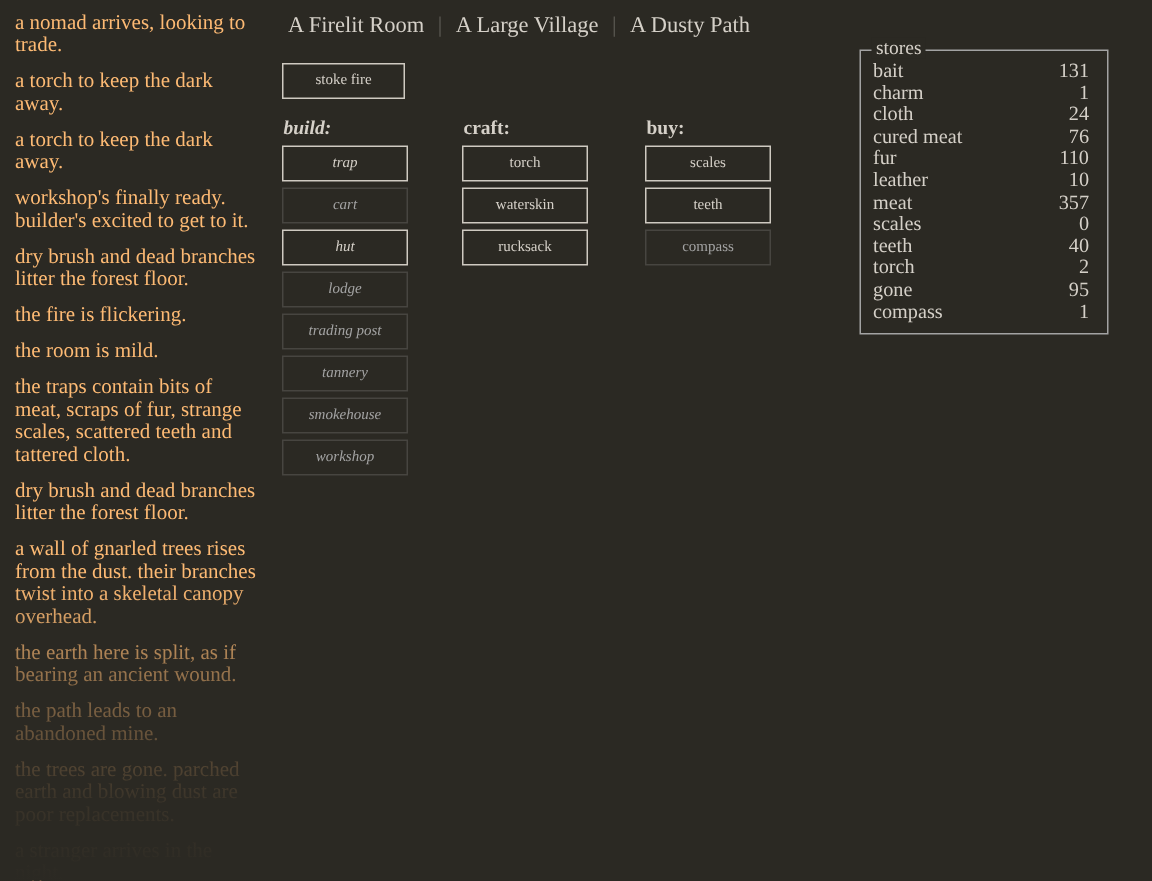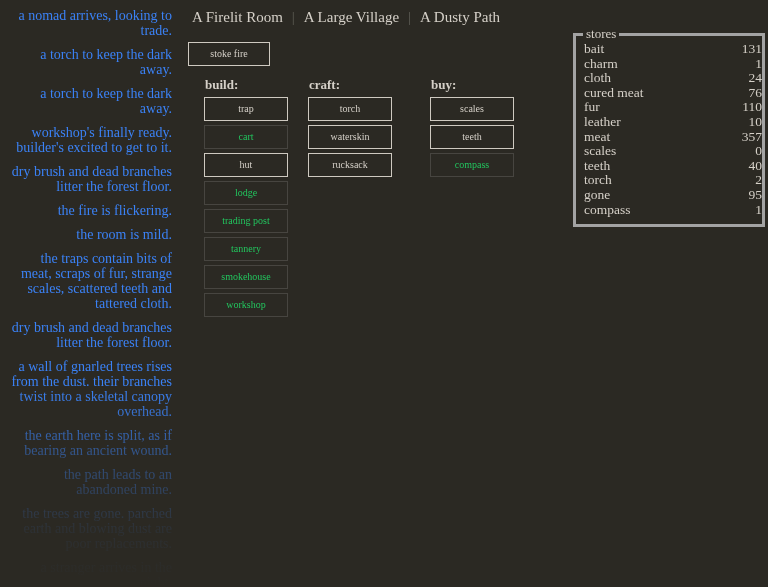--- a/index.html
+++ b/index.html
@@ -25,23 +25,22 @@
     width: 182px;
     height: 587px;
     overflow: hidden;
     padding: 8px 10px 0 10px;
     box-sizing: border-box;
   }
   .notify-row {
     font-size: 14px;
     line-height: 15px;
     margin: 0 0 9px 0;
-    color: #3b82f6;
+    color: #fdba74;
     word-wrap: break-word;
-    text-align: right;
   }
   #notify-fade {
     position: absolute;
     left: 0;
     bottom: 0;
     width: 182px;
     height: 200px;
     background: linear-gradient(to bottom, rgba(43,41,35,0) 0%, rgba(43,41,35,0.55) 35%, rgba(43,41,35,0.92) 72%, rgba(43,41,35,1) 100%);
     pointer-events: none;
   }
@@ -105,42 +104,42 @@
     background: transparent;
     text-align: center;
     font-family: "Liberation Serif", "DejaVu Serif", serif;
     font-size: 10px;
     margin: 0 0 4px 0;
     cursor: pointer;
     user-select: none;
   }
   .btn.disabled {
     border-color: #474540;
-    color: #22c55e;
+    color: #a3a3a3;
     cursor: default;
   }
   #btn-stoke-fire {
     position: absolute;
     left: 0;
     top: 0;
     width: 82px;
   }
-  #build-section { position: absolute; left: 16px; top: 36px; }
+  #build-section { position: absolute; left: 0; top: 36px; font-style: italic; }
   #craft-section { position: absolute; left: 0; top: 36px; }
   #buy-section   { position: absolute; left: 0; top: 36px; }
 
   
   #stores {
     position: absolute;
     left: 573px;
     top: 33px;
-    width: 192px;
+    width: 166px;
     box-sizing: border-box;
-    border: 3px solid #a3a3a3;
-    padding: 6px 0 7px 8px;
+    border: 1px solid #a3a3a3;
+    padding: 6px 12px 7px 8px;
   }
   #stores-legend {
     position: absolute;
     left: 7px;
     top: -9px;
     background: #2b2923;
     padding: 0 3px;
     font-size: 13px;
     color: #d5d0c8;
     line-height: 14px;

